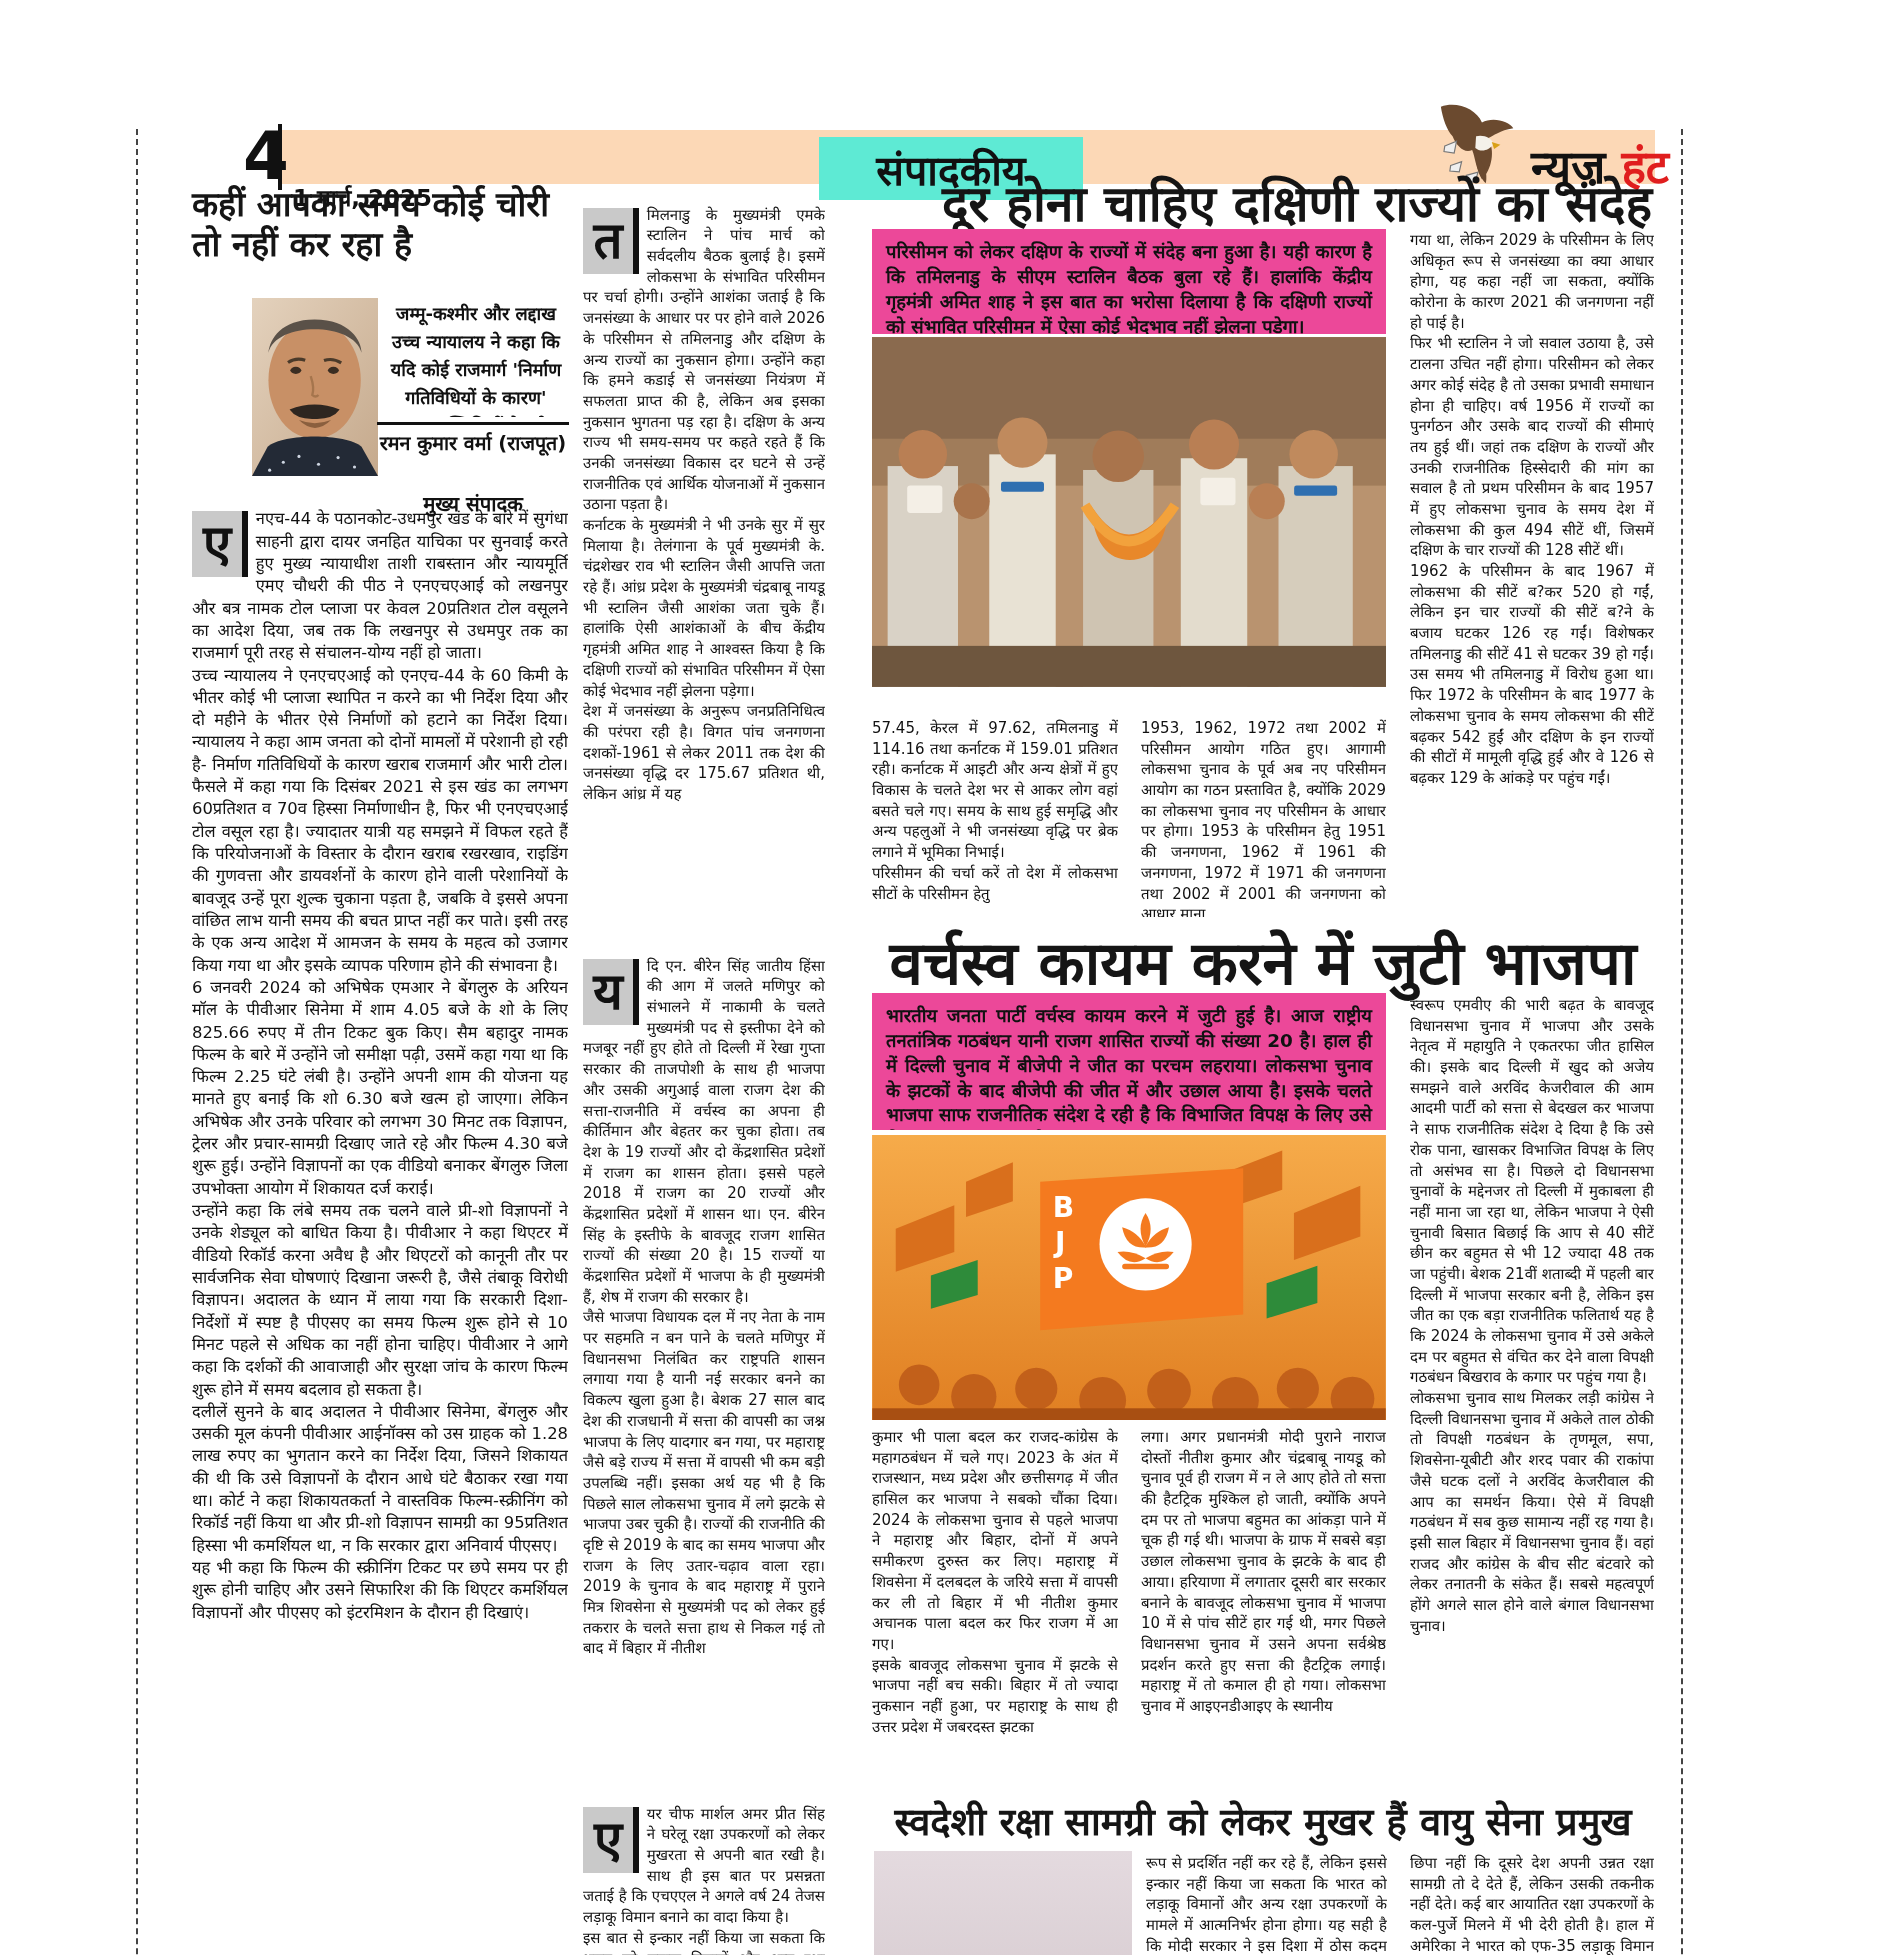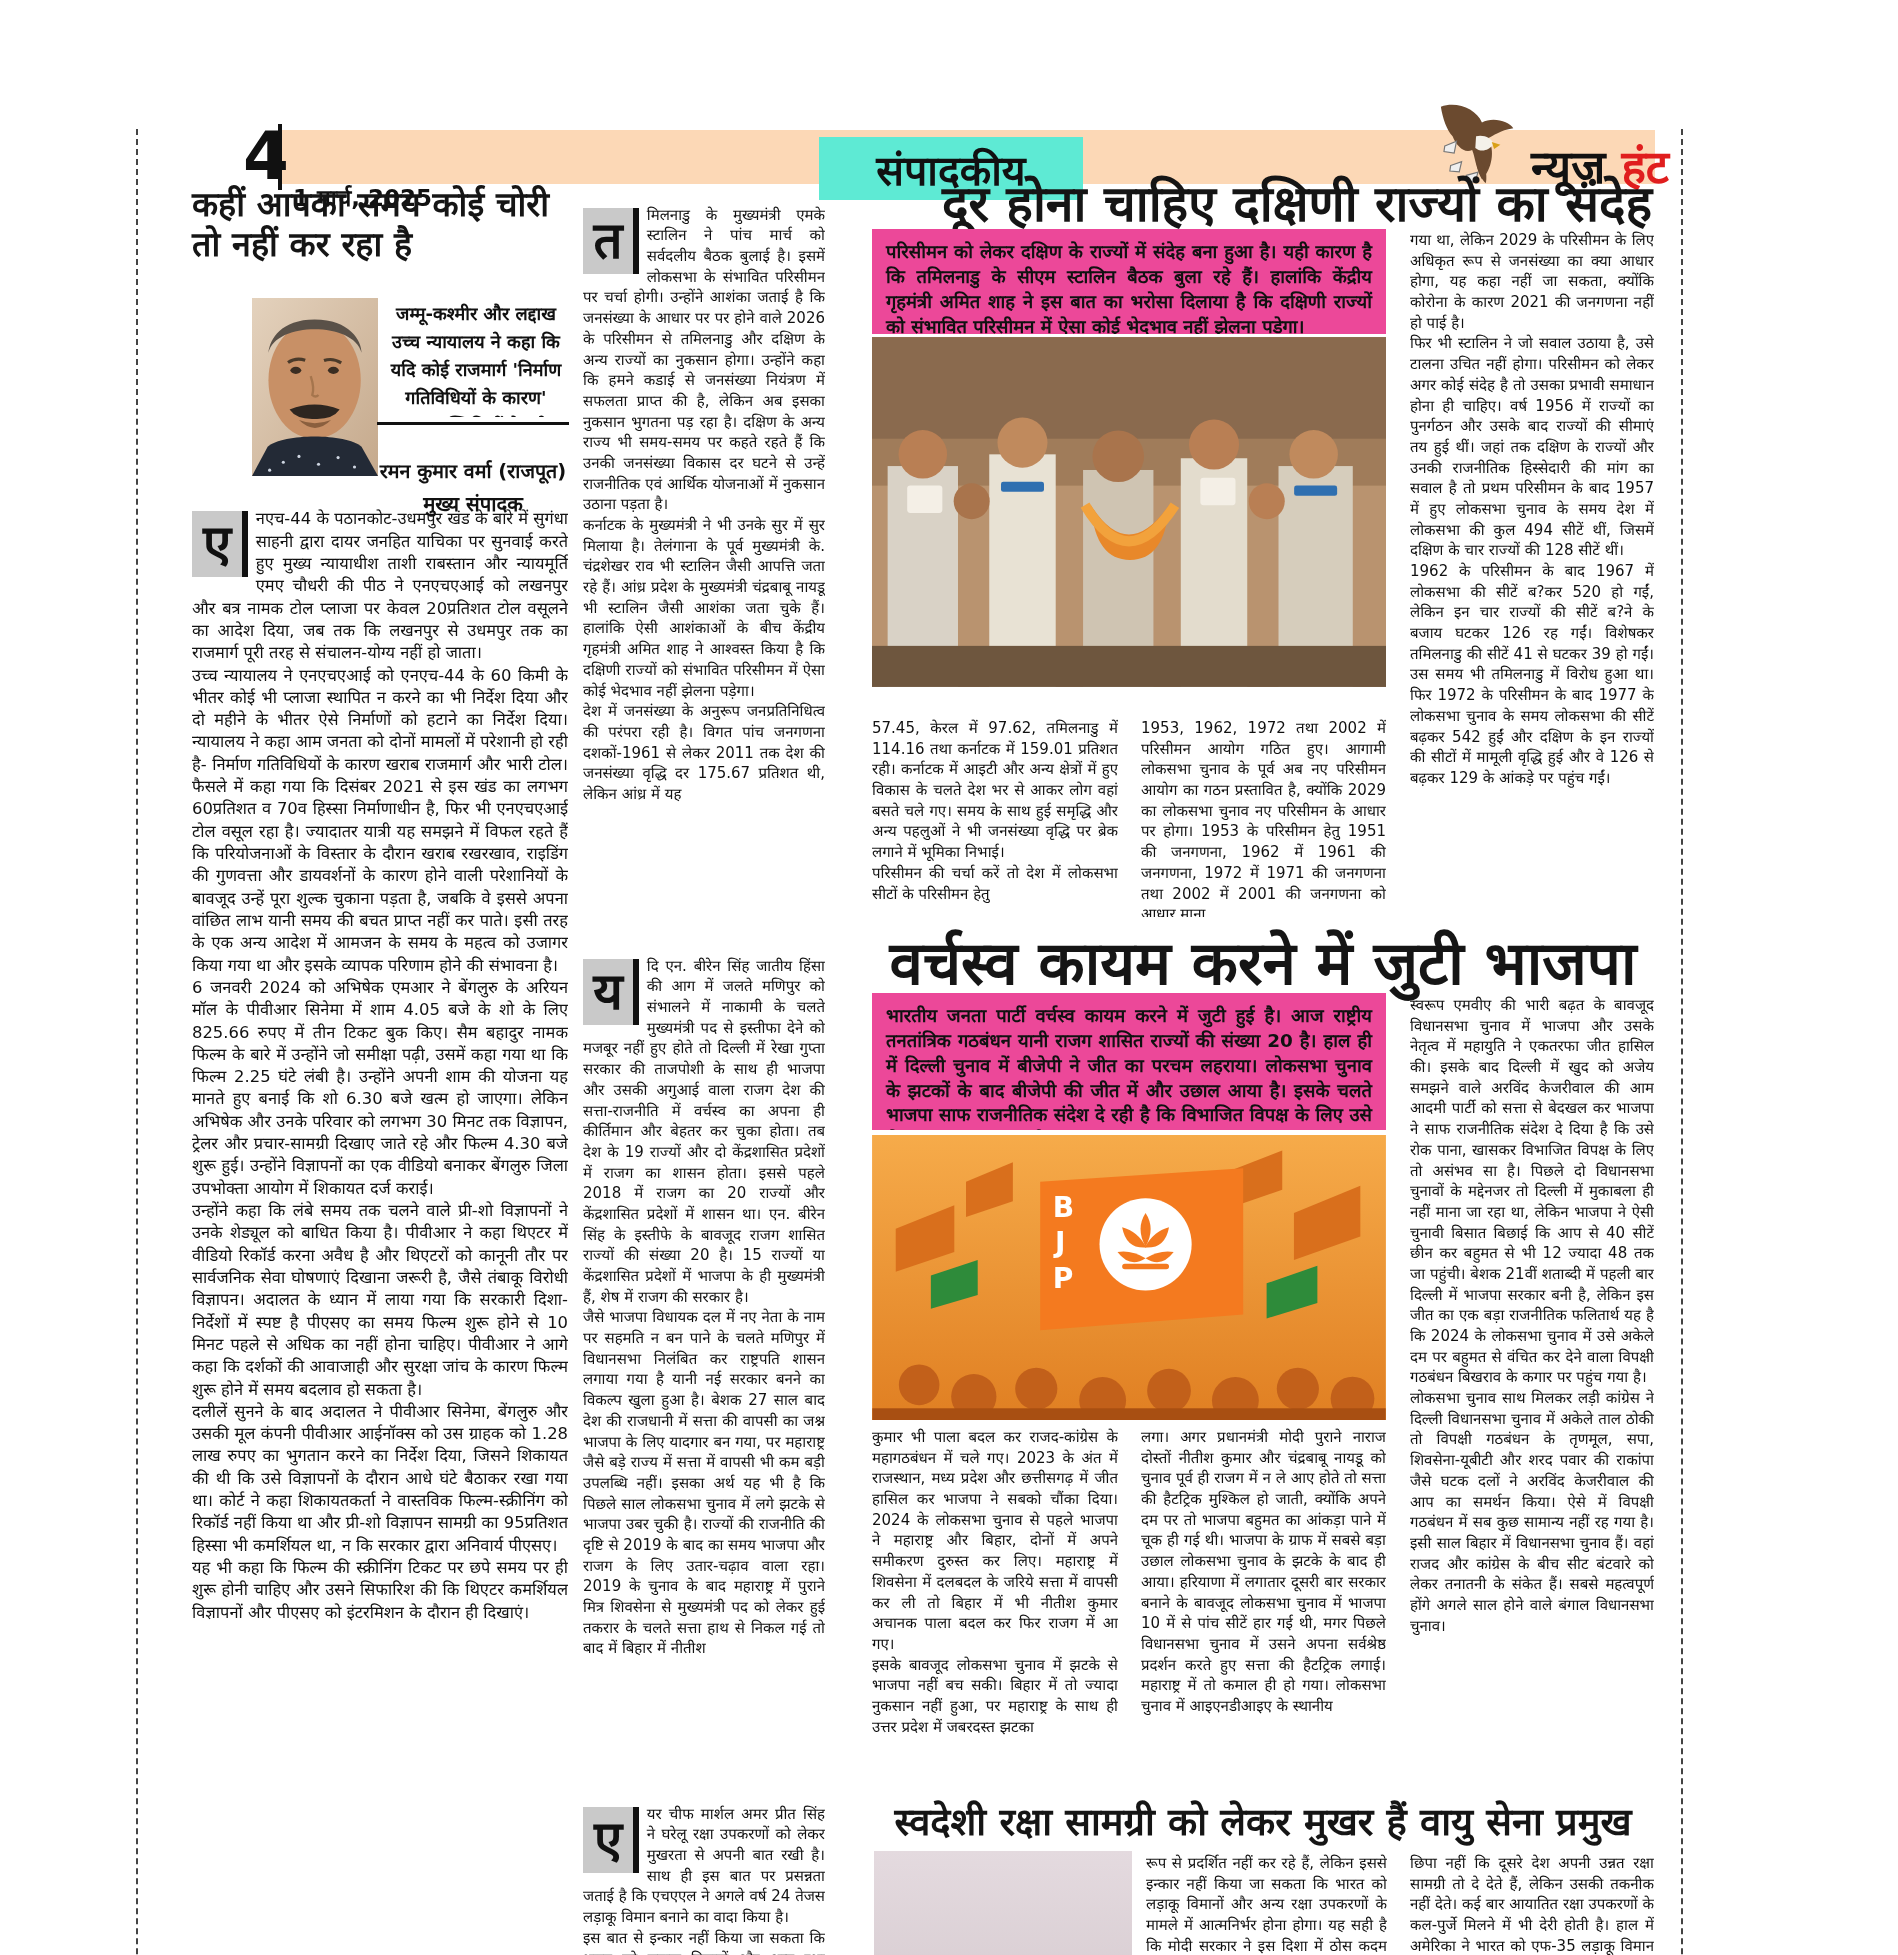--- a/index.html
+++ b/index.html
@@ -24,21 +24,21 @@
   .hl4{font-size:38px;text-align:center;white-space:nowrap;}
   
   .body{font-size:16.4px;line-height:1.36;text-align:justify;white-space:pre-line;overflow:hidden;}
   .bodysm{font-size:15px;line-height:1.38;text-align:justify;white-space:pre-line;overflow:hidden;}
   .introbox{background:#ec4899;font-weight:bold;font-size:18.4px;line-height:1.35;
             text-align:justify;padding:11px 14px;box-sizing:border-box;overflow:hidden;}
   .leadintro{font-weight:bold;font-size:18px;line-height:1.55;text-align:center;overflow:hidden;}
   .dropcap{float:left;width:50px;height:66px;background:#c9c9c9;color:#111;
            font-size:51px;font-weight:bold;text-align:center;line-height:66px;
            margin:3.1px 7.8px 3.1px 0;border-right:6.3px solid #111;}
-  .byline{font-size:19.6px;font-weight:bold;text-align:center;margin-top:28px;}
+  .byline{font-size:19.6px;font-weight:bold;text-align:center;}
   .role{font-size:20.3px;font-weight:bold;text-align:center;margin-top:36px;}
   .rule{background:#111;height:3.1px;}
   .photo{display:block;}
 </style>
 </head>
 <body>
 
 <div class="page">
 
   <div class="dashedV" style="left:136px;top:129px;height:2225px;"></div>

